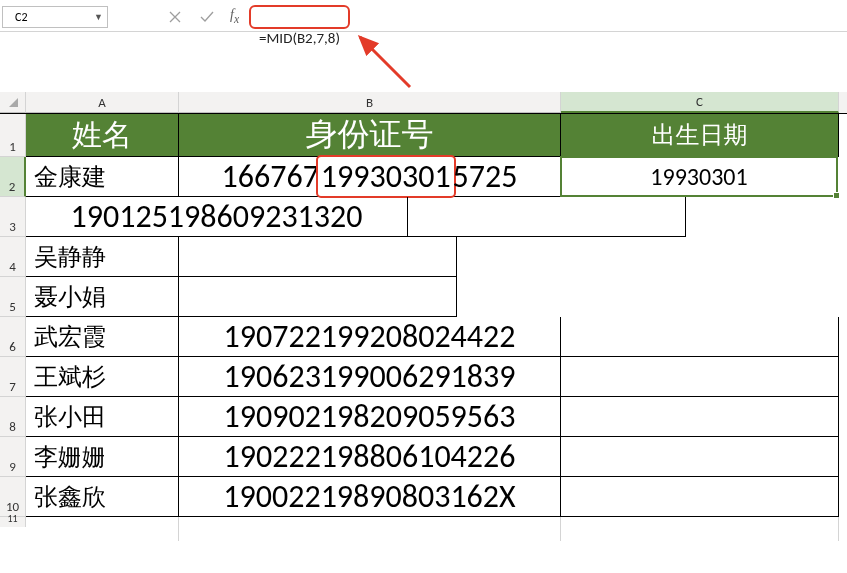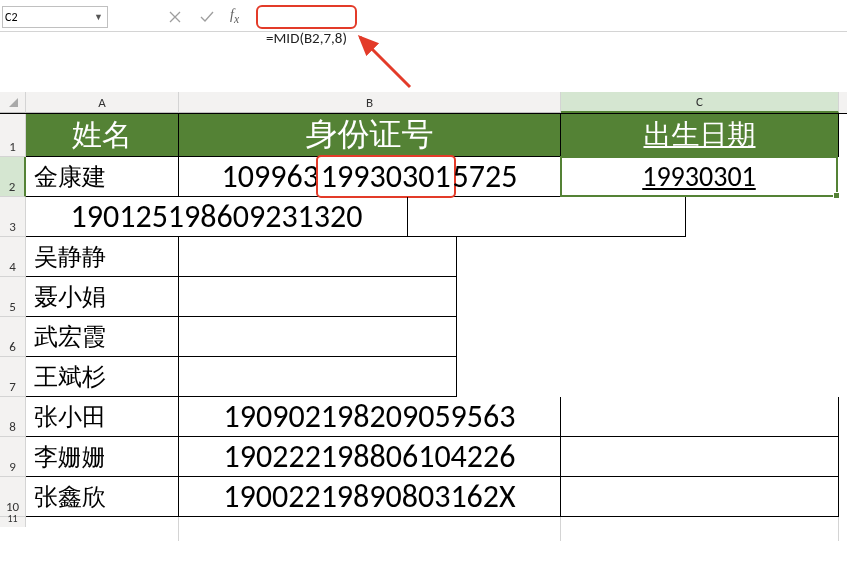--- a/index.html
+++ b/index.html
@@ -22,21 +22,21 @@
       border-bottom: 1px solid #d4d4d4;
       padding-top: 2px;
     }
     .name-box {
       width: 106px;
       height: 22px;
       border: 1px solid #c0c0c0;
       margin-left: 2px;
       display: flex;
       align-items: center;
-      padding: 0 2px;
+      padding: 0 12px;
       font-size: 12px;
       background: #fff;
       position: relative;
     }
     .name-box .dd {
       position: absolute;
       right: 4px;
       font-size: 9px;
       color: #555;
     }
@@ -46,21 +46,21 @@
       align-items: center;
       gap: 18px;
       color: #9e9e9e;
     }
     .fb-icon { width: 14px; height: 14px; display: flex; align-items: center; justify-content: center; }
     .fx-label {
       font-style: italic;
       font-family: "Times New Roman", serif;
       color: #606060;
       margin-left: 16px;
-      margin-right: 17px;
+      margin-right: 10px;
       font-size: 14px;
     }
     .formula-input-wrap {
       position: relative;
       display: inline-flex;
       align-items: center;
       border: 2.5px solid #e33b29;
       border-radius: 6px;
       padding: 1px 8px;
       height: 24px;
@@ -151,21 +151,21 @@
       border-bottom: 1px solid #000;
       display: flex;
       align-items: center;
       padding: 12px 8px;
       font-size: 24px;
       font-family: "SimSun", "宋体", serif;
       color: #000;
       position: relative;
     }
     .cell.bcol { justify-content: center; font-family: Calibri, Arial, sans-serif; font-size: 32px; }
-    .cell.ccol { justify-content: center; font-family: Calibri, Arial, sans-serif; font-size: 28px; text-decoration: underline; }
+    .cell.ccol { justify-content: center; font-family: Calibri, Arial, sans-serif; font-size: 24px; }
 
     .header-cell {
       background: #548235;
       color: #fff;
       font-family: "KaiTi", "楷体", serif;
       font-size: 30px;
       justify-content: center;
     }
 
     
@@ -255,21 +255,21 @@
       <div class="row-num">1</div>
       <div class="cell header-cell col-a">姓名</div>
       <div class="cell header-cell bcol col-b">身份证号</div>
       <div class="cell header-cell ccol col-c">出生日期</div>
     </div>
 
     <div class="row">
       <div class="row-num selected">2</div>
       <div class="cell col-a">金康建</div>
       <div class="cell bcol col-b">
-        <span>109963</span>
+        <span>166767</span>
           <span class="inner-highlight">19930301</span>
           <span>5725</span>
       </div>
       <div class="cell ccol col-c selected">
         <span>19930301</span>
         <div class="fill-handle"></div>
       </div>
     </div>
 
     <div class="row">
@@ -286,26 +286,28 @@
 
     <div class="row">
       <div class="row-num">5</div>
       <div class="cell col-a">聂小娟</div>
       <div class="cell ccol col-c"></div>
     </div>
 
     <div class="row">
       <div class="row-num">6</div>
       <div class="cell col-a">武宏霞</div>
+      <div class="cell bcol col-b">190722199208024422</div>
       <div class="cell ccol col-c"></div>
     </div>
 
     <div class="row">
       <div class="row-num">7</div>
       <div class="cell col-a">王斌杉</div>
+      <div class="cell bcol col-b">190623199006291839</div>
       <div class="cell ccol col-c"></div>
     </div>
 
     <div class="row">
       <div class="row-num">8</div>
       <div class="cell col-a">张小田</div>
       <div class="cell bcol col-b">190902198209059563</div>
       <div class="cell ccol col-c"></div>
     </div>
 

